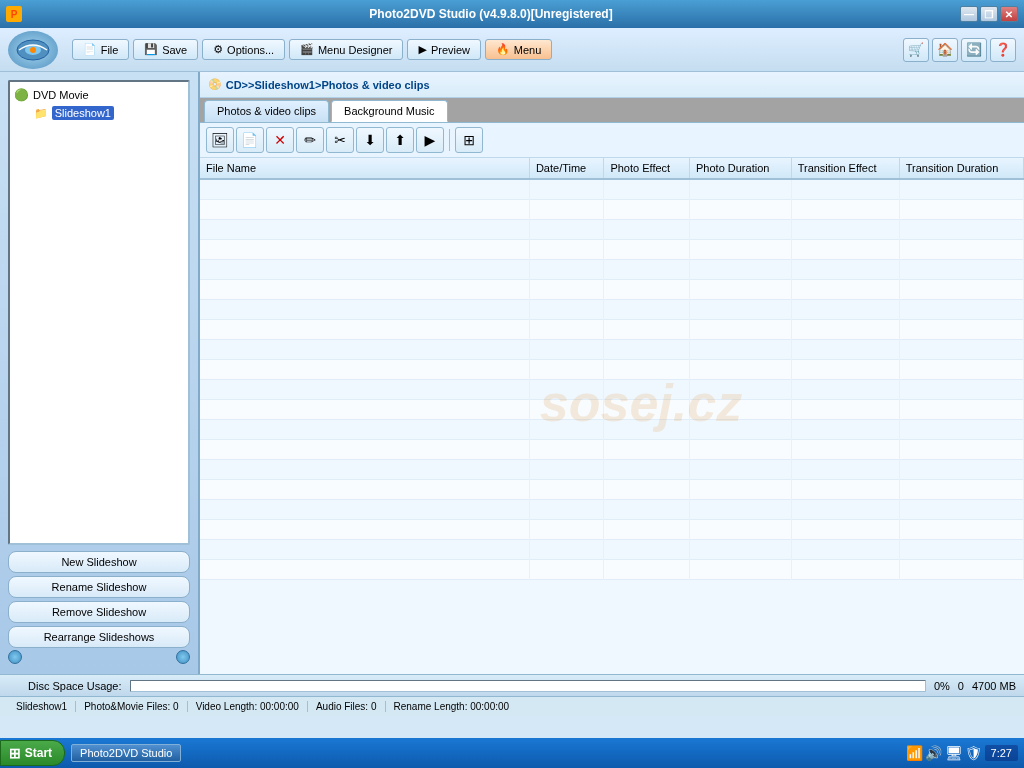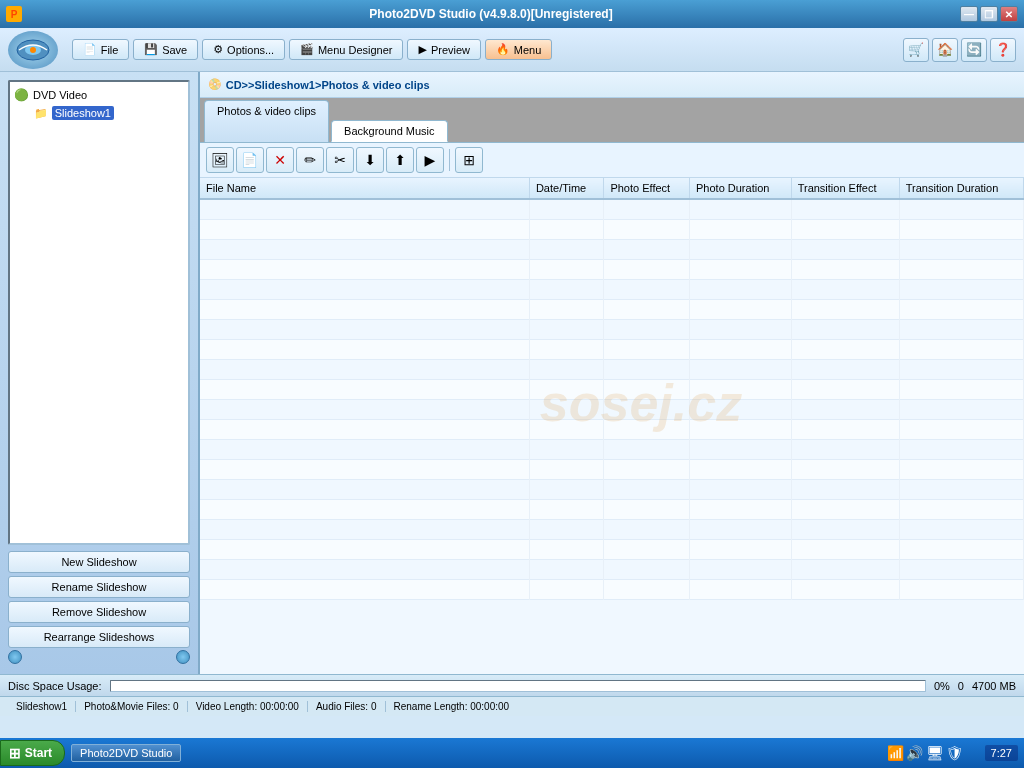--- a/index.html
+++ b/index.html
@@ -81,21 +81,21 @@
     }
     .tree-item { display: flex; align-items: center; gap: 4px; padding: 2px 0; cursor: pointer; }
     .tree-icon-dvd { color: #008000; font-size: 12px; }
     .tree-icon-folder { color: #e8a000; font-size: 11px; }
     .tree-item-selected { background: #3366cc; color: white; border-radius: 2px; padding: 1px 3px; }
     .tree-child { margin-left: 20px; }
     #sidebar-buttons { display: flex; flex-direction: column; gap: 3px; margin-top: 6px; }
     .sidebar-btn {
       background: linear-gradient(to bottom, #f0f8ff, #d8eaf8);
       border: 1px solid #8ab0cc;
-      border-radius: 3px;
+      border-radius: 8px;
       padding: 4px 8px;
       cursor: pointer;
       font-size: 11px;
       text-align: center;
     }
 
     
     #main-panel {
       flex: 1;
       display: flex;
@@ -132,21 +132,20 @@
       border-bottom: none;
       border-radius: 4px 4px 0 0;
       cursor: pointer;
       font-size: 11px;
       margin-right: 2px;
     }
     .tab.active {
       background: white;
       border-bottom: 1px solid white;
       z-index: 1;
-      margin-top: 20px;
     }
 
     
     #action-toolbar {
       display: flex;
       align-items: center;
       padding: 4px 6px;
       background: #e8f4ff;
       border-bottom: 1px solid #c0d8ec;
       gap: 2px;
@@ -206,21 +205,21 @@
     
     #status-bar {
       background: linear-gradient(to bottom, #d8ecf8, #c0d8ec);
       border-top: 1px solid #90b8d0;
       padding: 2px 8px;
       display: flex;
       align-items: center;
       gap: 8px;
       height: 22px;
     }
-    #disc-usage-label { font-size: 11px; white-space: nowrap; }
+    #disc-usage-label { font-size: 11px; white-space: nowrap; margin-left: 20px; }
     #usage-bar-container {
       flex: 1;
       height: 12px;
       background: white;
       border: 1px inset #a0c0d8;
       border-radius: 1px;
     }
     #usage-bar { height: 100%; width: 0%; background: #4090d0; }
     #usage-pct { font-size: 11px; }
     #usage-used { font-size: 11px; }
@@ -262,21 +261,21 @@
       cursor: pointer;
       display: flex;
       align-items: center;
       gap: 4px;
       height: 26px;
     }
     #taskbar-items { display: flex; gap: 3px; padding: 0 6px; flex: 1; }
     .taskbar-item { background: linear-gradient(to bottom, #5090d0, #2060a0); border: 1px solid #80b0d8; border-radius: 2px; padding: 2px 8px; color: white; font-size: 11px; cursor: pointer; height: 18px; display: flex; align-items: center; }
     #taskbar-tray { display: flex; align-items: center; gap: 2px; padding: 0 6px; font-size: 10px; color: white; }
     .tray-icon { font-size: 14px; cursor: pointer; }
-    #clock { background: rgba(0,0,80,0.3); padding: 2px 6px; border-radius: 2px; font-size: 11px; color: white; margin-left: 19px; }
+    #clock { background: rgba(0,0,80,0.3); padding: 2px 6px; border-radius: 2px; font-size: 11px; color: white; }
 
     .sidebar-decorative { display: flex; justify-content: space-between; padding: 2px 0; }
     .deco-circle { width: 14px; height: 14px; background: radial-gradient(circle, #80c8f0, #4090c0); border-radius: 50%; border: 1px solid #3070a0; }
   </style>
 </head>
 <body>
 
 <div id="titlebar">
   <div id="titlebar-icon">
     <span style="color:#ff4400; font-size:10px; font-weight:bold;">P</span>
@@ -334,21 +333,21 @@
       <div class="icon-btn">❓</div>
     </div>
   </div>
 
   <div id="content-area">
 
     <div id="sidebar">
       <div id="tree-area">
         <div class="tree-item">
           <span class="tree-icon-dvd">🟢</span>
-          <span style="font-size:11px;">DVD Video</span>
+          <span style="font-size:11px;">DVD Movie</span>
         </div>
         <div class="tree-item tree-child">
           <span class="tree-icon-folder">📁</span>
           <span class="tree-item-selected">Slideshow1</span>
         </div>
       </div>
 
       <div id="sidebar-buttons">
         <button class="sidebar-btn">New Slideshow</button>
         <button class="sidebar-btn">Rename Slideshow</button>

